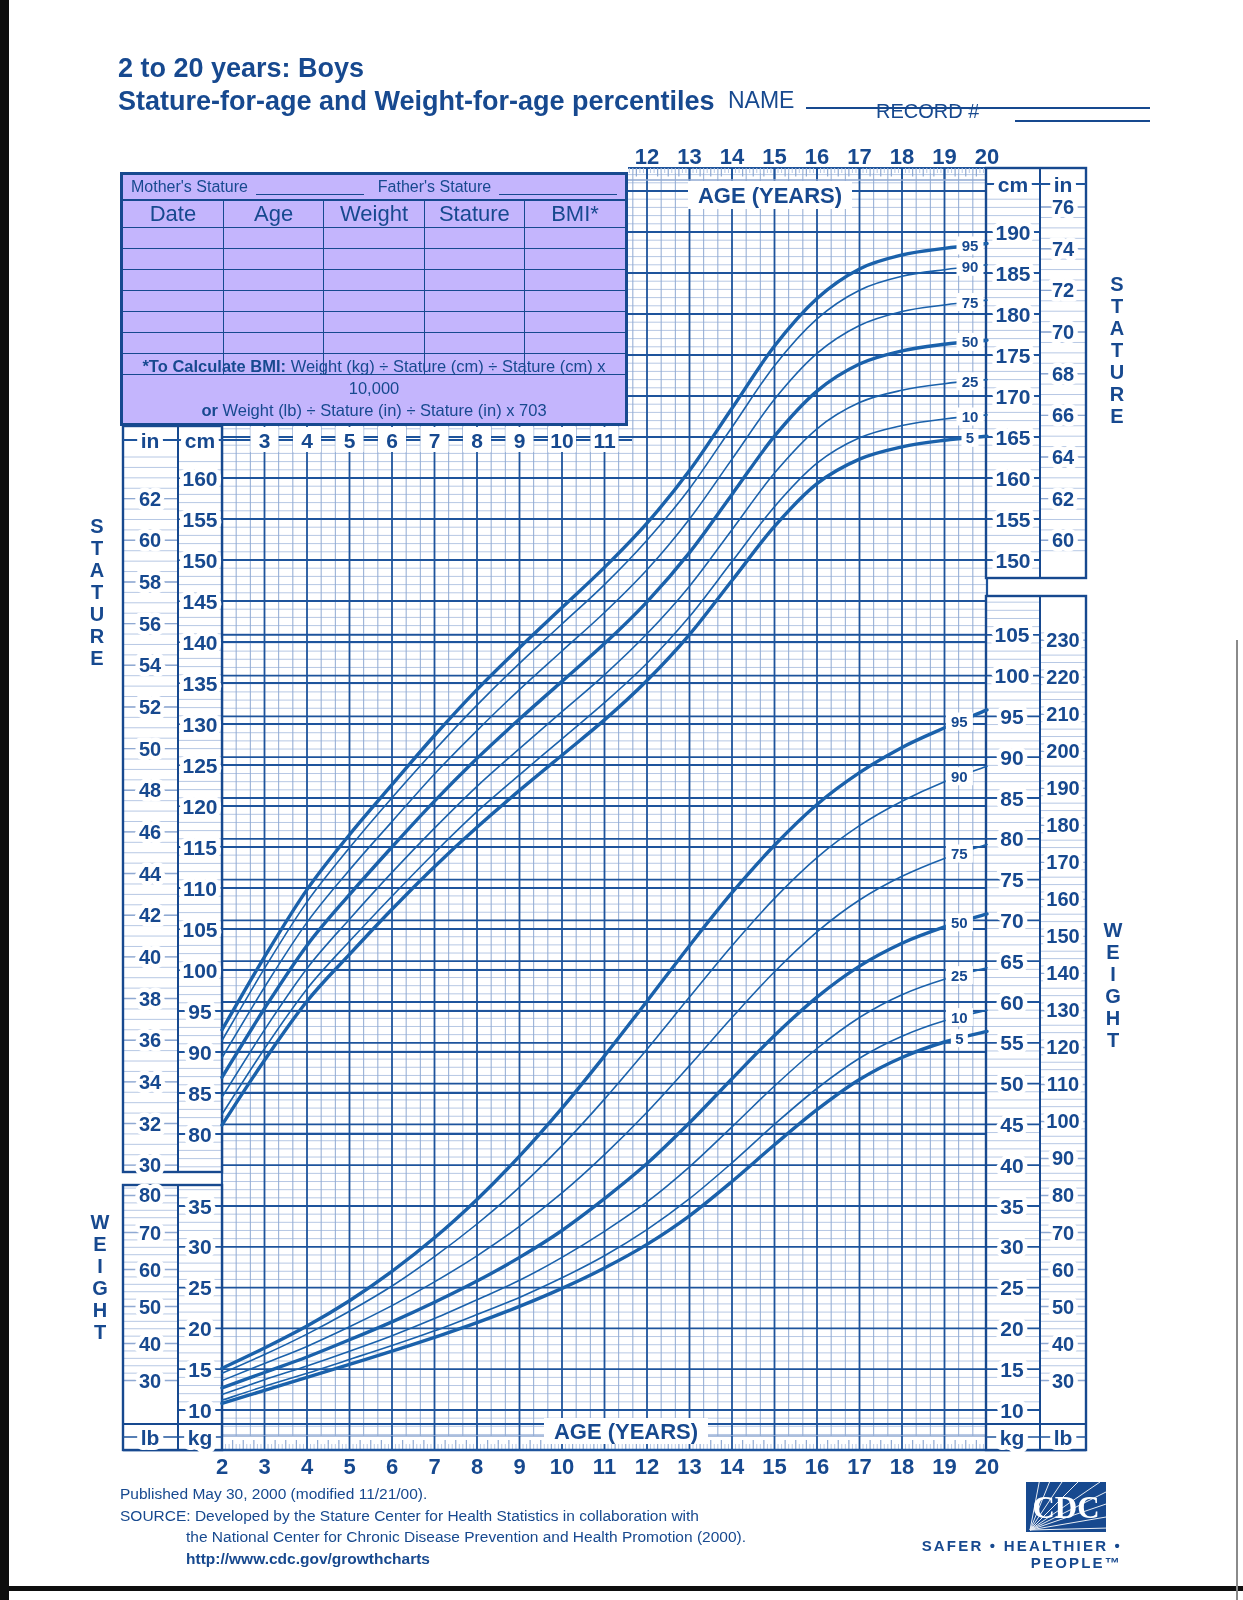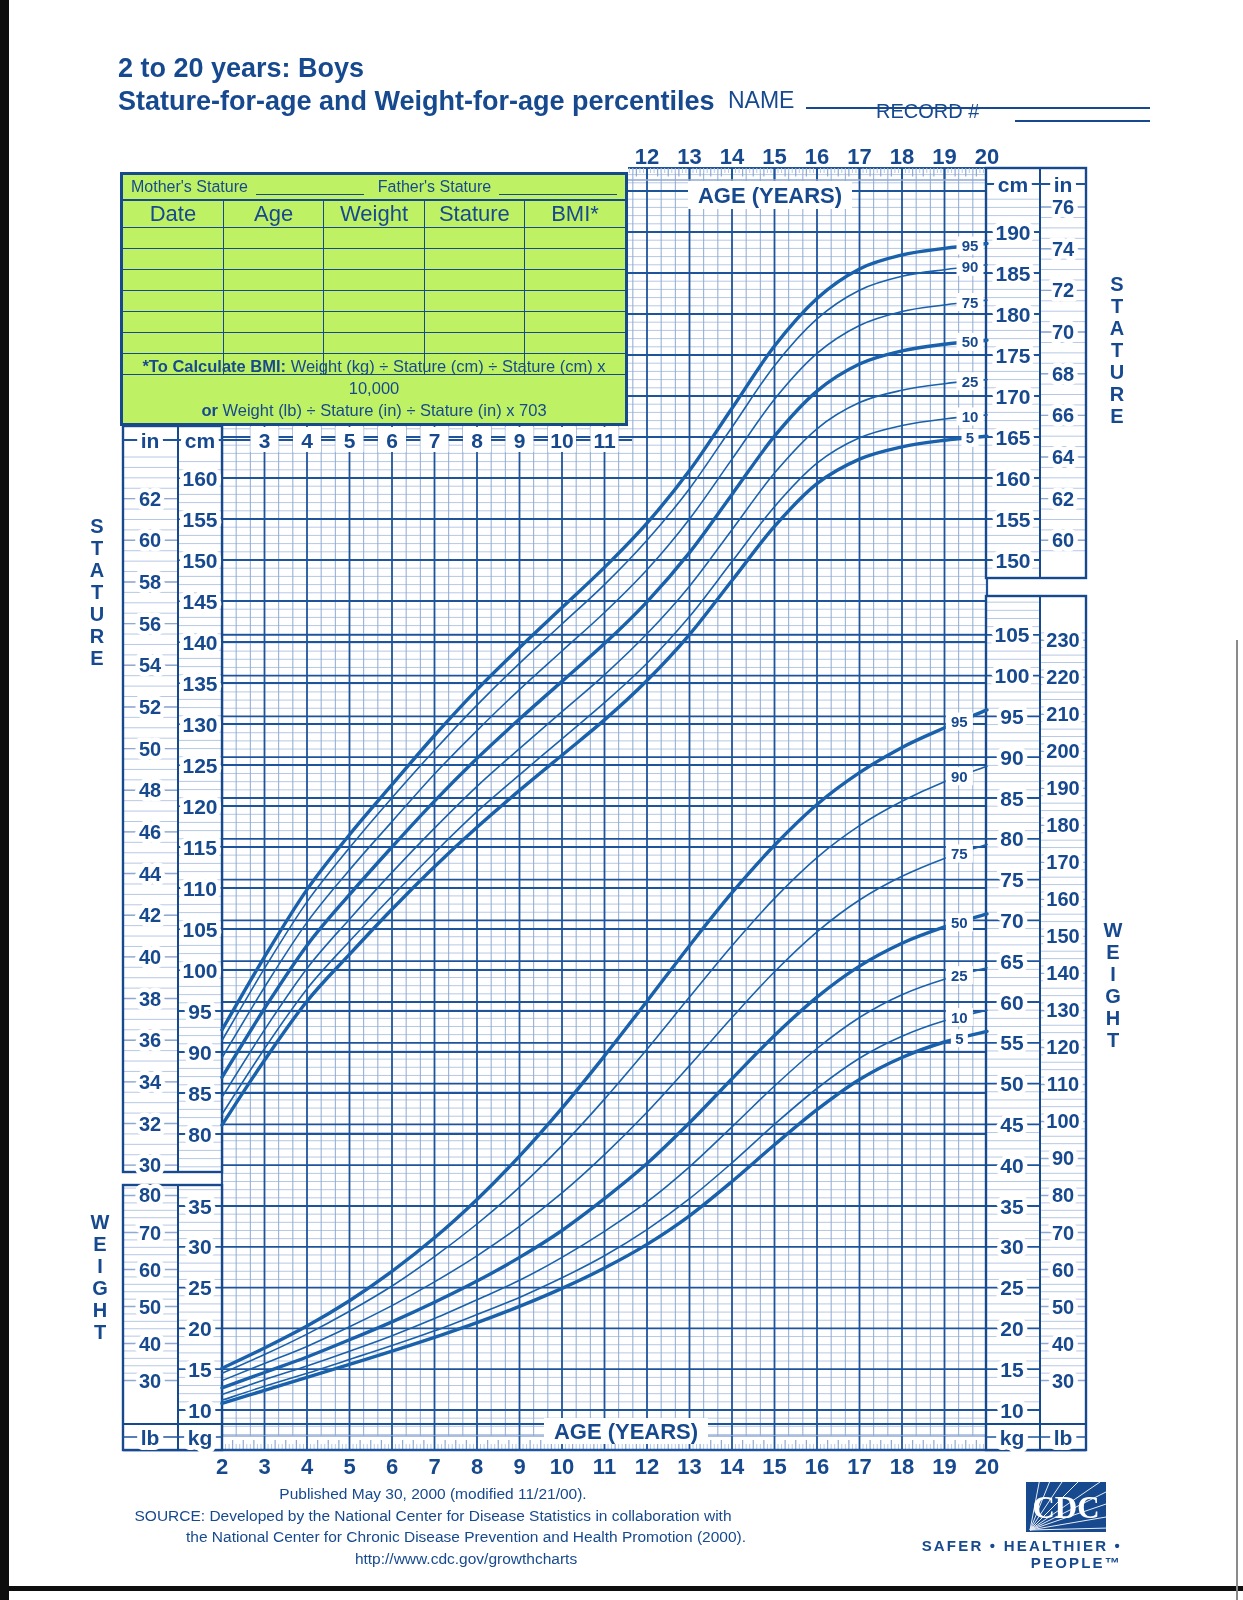--- a/index.html
+++ b/index.html
@@ -7,35 +7,35 @@
   .page { position:relative; width:1243px; height:1600px; background:#ffffff; overflow:hidden; }
   .scan-left  { position:absolute; left:0; top:0; width:9px; height:1600px; background:#0e0e0e; }
   .scan-bottom{ position:absolute; left:9px; top:1586px; width:1234px; height:5px; background:#0e0e0e; }
   .scan-right { position:absolute; left:1236px; top:640px; width:2px; height:960px; background:#8a8a8a; }
   #chart { position:absolute; left:0; top:0; }
   .overlay { position:absolute; color:#17498f; }
   .title-block { left:118px; top:52px; font-size:27px; font-weight:bold; line-height:33px; }
   .name-row { left:728px; top:64px; width:422px; display:flex; font-size:23px;margin-top:23px; }
   .record-row { left:876px; top:100px; width:274px; display:flex; font-size:20px;gap:24px; }
   .fill-line { flex:1 1 auto; border-bottom:2px solid #17498f; margin-left:12px; height:22px; }
-  .entry-table { left:120px; top:172px; width:508px; height:254px; border:3px solid #17498f; background:#bef264; font-size:16px; }
+  .entry-table { left:120px; top:172px; width:508px; height:254px; border:3px solid #17498f; background:#c4b5fd; font-size:16px; }
   .parents-row { display:flex; align-items:center; height:26px; border-bottom:2px solid #17498f; padding:0 8px; }
   .parents-row .plabel { white-space:nowrap; }
   .parents-row .pline { border-bottom:1.5px solid #17498f; height:16px; }
   .pline.mother { width:108px; margin:0 14px 0 8px; }
   .pline.father { width:118px; margin-left:8px; }
   .entry-table table { width:100%; border-collapse:collapse; table-layout:fixed; }
   .entry-table th { height:25px; font-size:22px; font-weight:normal; color:#17498f; border:1.5px solid #17498f; border-top:none; }
   .entry-table td { height:21px; border:1.5px solid #17498f; }
   .entry-table th:first-child, .entry-table td:first-child { border-left:none; }
   .entry-table th:last-child, .entry-table td:last-child { border-right:none;margin-top:16px; }
   .bmi-note { position:absolute; left:0; right:0; bottom:2px; text-align:center; font-size:16.5px; line-height:22px; color:#17498f; }
-  .footer-block { left:120px; top:1483px; font-size:15.5px; line-height:21.5px; color:#17498f;text-align:center; }
+  .footer-block { left:120px; top:1483px; font-size:15.5px; line-height:21.5px; color:#17498f; }
   .footer-block .indent { padding-left:66px; }
-  .footer-block .url { font-weight:normal; }
+  .footer-block .url { font-weight:bold; }
   .cdc-logo { left:1026px; top:1482px; }
   .tagline { left:850px; top:1537px; width:272px; text-align:right; font-size:15px; font-weight:bold; letter-spacing:2.2px; color:#17498f; }
   b.inl { font-weight:bold; }
 </style>
 </head>
 <body>
 
 <div class="page">
 
   <svg id="chart" width="1243" height="1600" viewBox="0 0 1243 1600">
@@ -1487,21 +1487,21 @@
         </tbody>
     </table>
     <div class="bmi-note">
       <div><b class="inl">*To Calculate BMI:</b><span> Weight (kg) ÷ Stature (cm) ÷ Stature (cm) x 10,000</span></div>
       <div><b class="inl">or</b><span> Weight (lb) ÷ Stature (in) ÷ Stature (in) x 703</span></div>
     </div>
   </div>
 
   <div class="overlay footer-block">
     <div>Published May 30, 2000 (modified 11/21/00).</div>
-    <div>SOURCE: Developed by the National Center for Disease Statistics in collaboration with</div>
+    <div>SOURCE: Developed by the Stature Center for Health Statistics in collaboration with</div>
     <div class="indent">the National Center for Chronic Disease Prevention and Health Promotion (2000).</div>
     <div class="indent url">http://www.cdc.gov/growthcharts</div>
   </div>
 
   <svg class="overlay cdc-logo" width="80" height="50" viewBox="0 0 80 50">
     <rect x="0" y="0" width="80" height="50" fill="#17498f"></rect>
     <g stroke="#ffffff" stroke-width="1" opacity="0.9">
       <line x1="4" y1="48" x2="14" y2="-4"></line>
       <line x1="4" y1="48" x2="26" y2="-6"></line>
       <line x1="4" y1="48" x2="40" y2="-6"></line>

